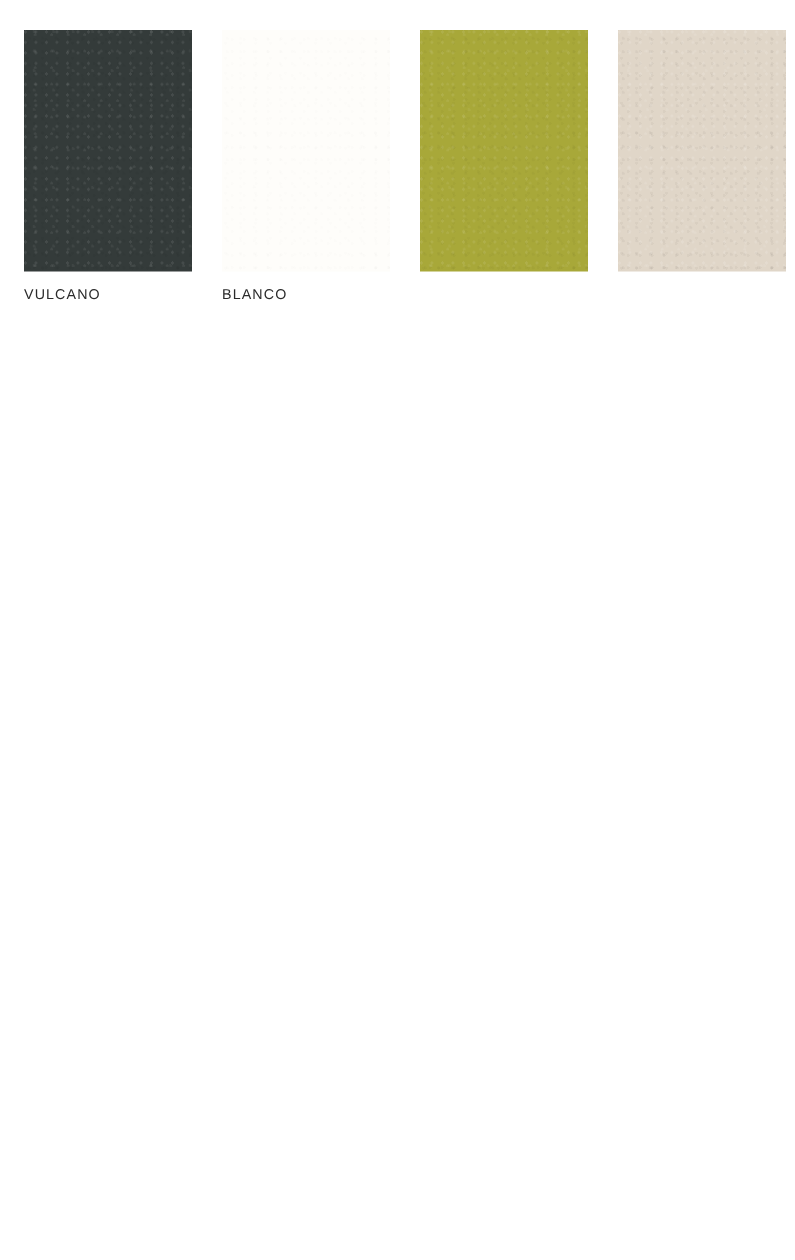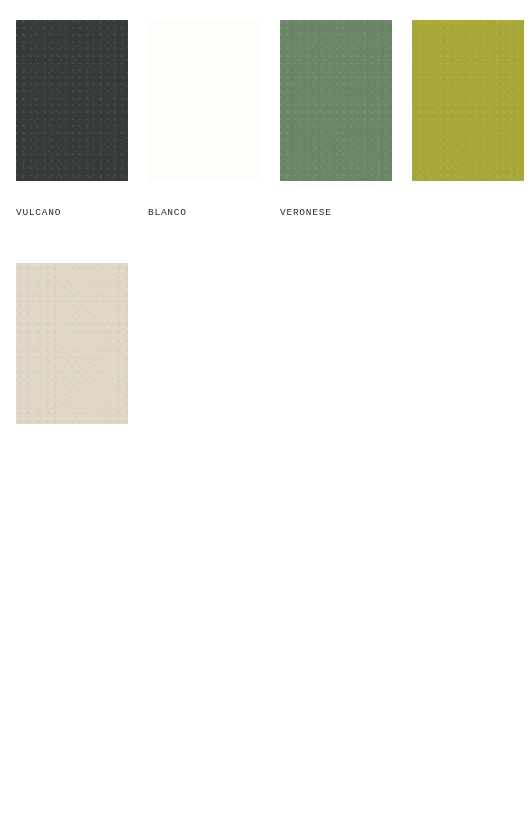--- a/index.html
+++ b/index.html
@@ -63,22 +63,22 @@
       radial-gradient(circle at 52% 8%, rgba(255,255,255,0.1) 0 1px, transparent 1px),
       radial-gradient(circle at 23% 88%, rgba(0,0,0,0.04) 0 1px, transparent 1px);
     background-size: 7px 7px, 9px 9px, 11px 11px, 8px 8px, 13px 13px, 10px 10px;
   }
 
   .swatch-chip.grain-low::after { opacity: 0.22; }
   .swatch-chip.grain-high::after { opacity: 0.8; }
 
   .swatch-label {
     display: block;
-    margin-top: 26px;
-    font-family: Liberation Mono, monospace;
+    margin-top: 10px;
+    font-family: Liberation Sans, sans-serif;
     font-size: 9.5px;
     line-height: 12px;
     letter-spacing: 0.75px;
     color: #2b2b2b;
     white-space: nowrap;
     text-transform: uppercase;
   }
 </style>
 </head>
 <body>
@@ -87,23 +87,19 @@
   <div class="swatch-grid">
       <div class="swatch-cell">
         <div class="swatch-chip" style="background-color: rgb(52, 59, 58);"></div>
         <span class="swatch-label">VULCANO</span>
       </div>
       <div class="swatch-cell">
         <div class="swatch-chip grain-low" style="background-color: rgb(254, 253, 250);"></div>
         <span class="swatch-label">BLANCO</span>
       </div>
       <div class="swatch-cell">
-        <div class="swatch-chip" style="background-color: rgb(107, 133, 103);"></div>
-        <span class="swatch-label">VERONESE</span>
-      </div>
-      <div class="swatch-cell">
         <div class="swatch-chip" style="background-color: rgb(168, 168, 57);"></div>
       </div>
       <div class="swatch-cell">
         <div class="swatch-chip grain-high" style="background-color: rgb(224, 214, 200);"></div>
       </div>
     </div>
 </div>
 
 </body></html>

